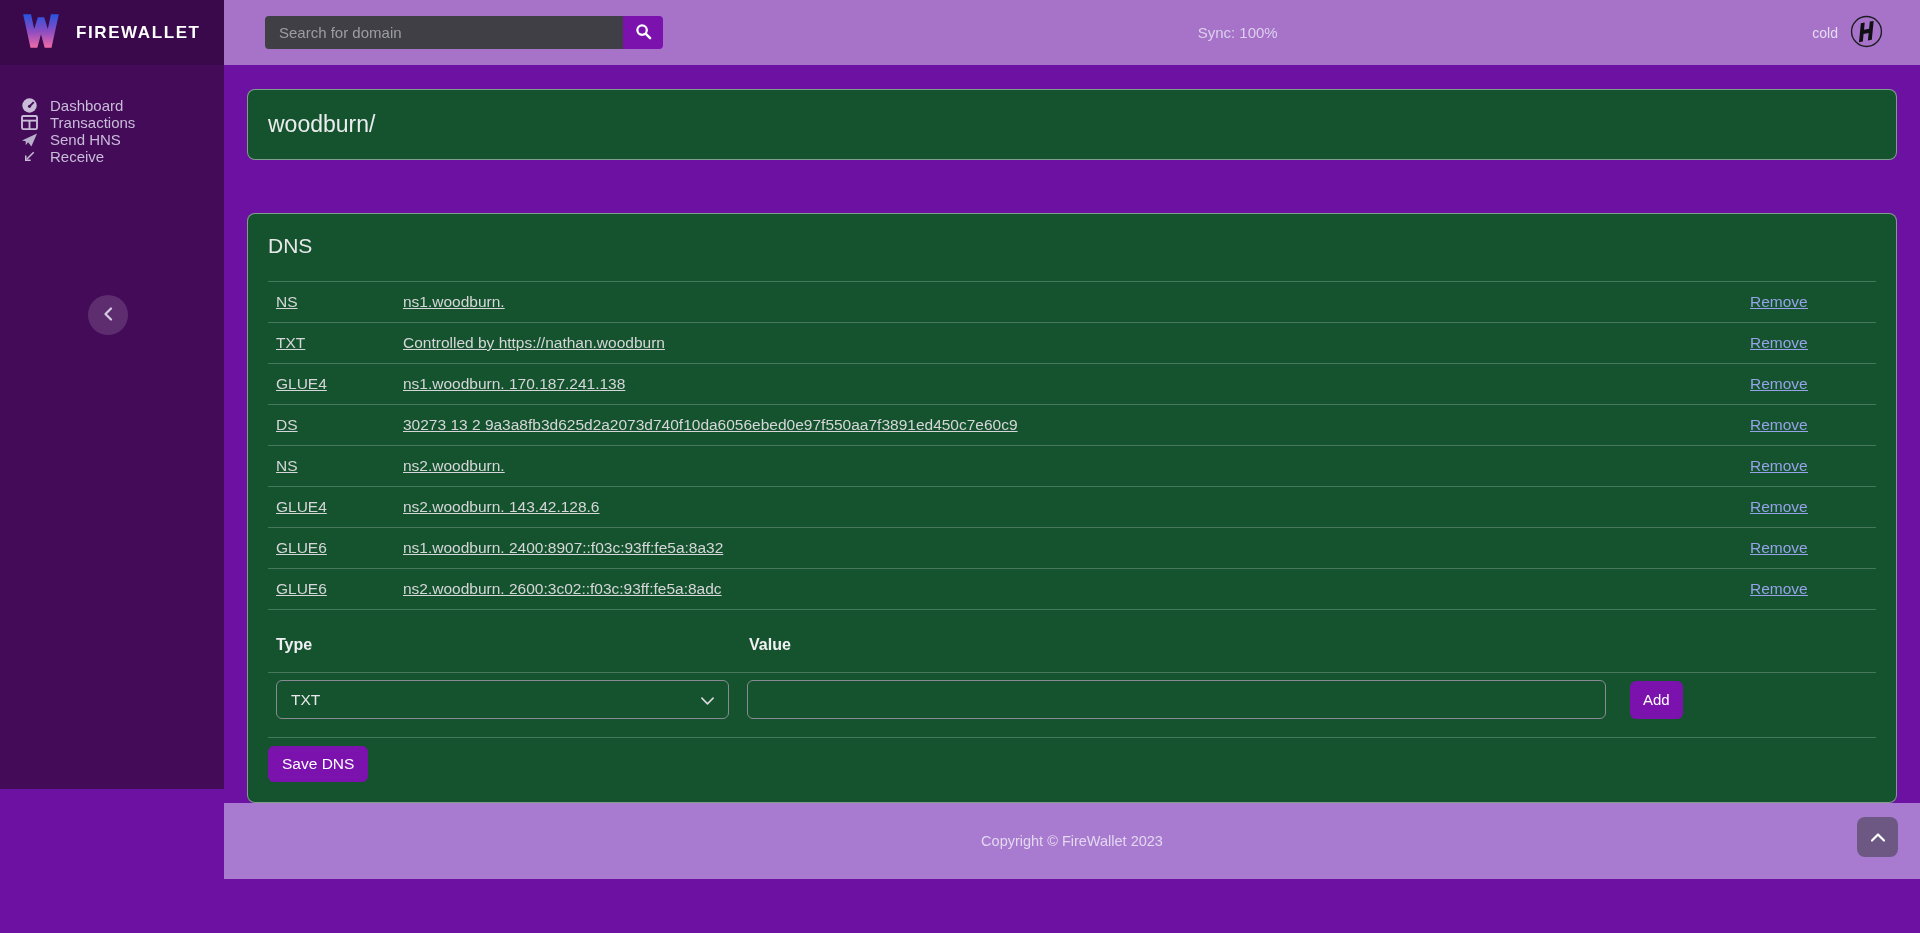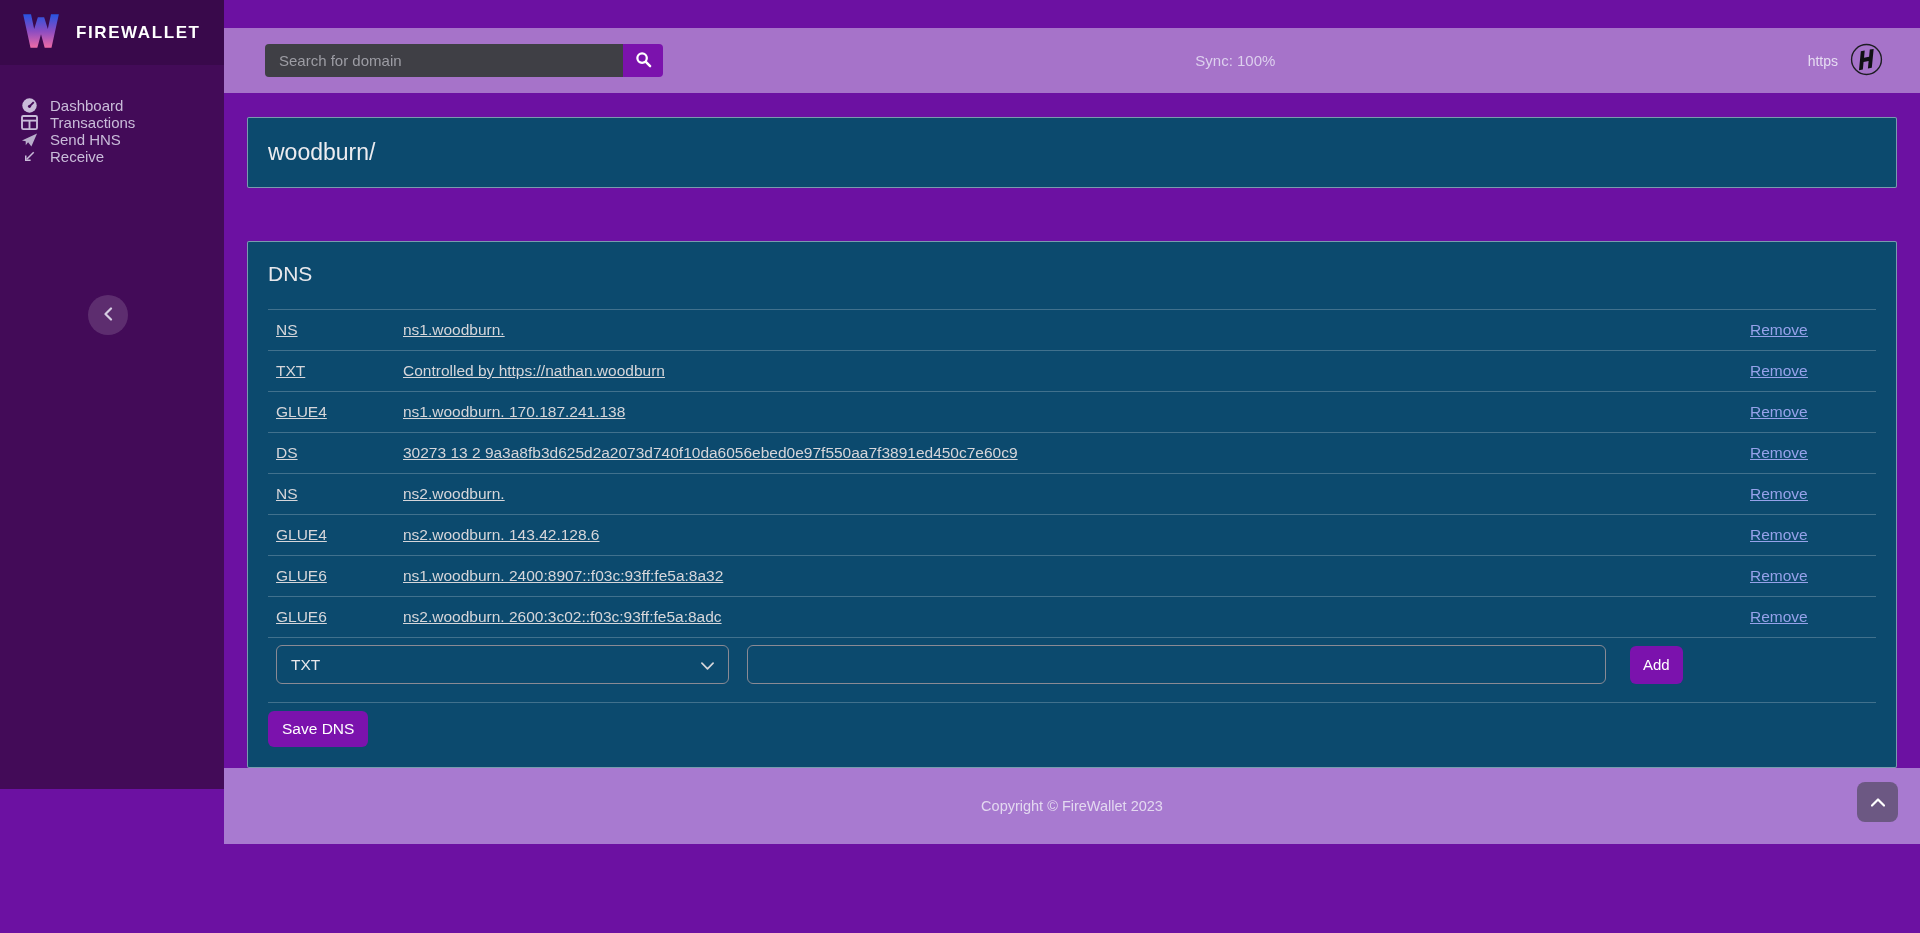--- a/index.html
+++ b/index.html
@@ -11,37 +11,37 @@
   .sidebar { width:224px; flex-shrink:0; background:#430b58; position:relative; z-index:3; }
   .logo-row { height:65px; display:flex; align-items:center; gap:14px; padding-left:20px; background:rgba(0,0,0,0.14); }
   .brand-name { color:#ffffff; font-weight:bold; font-size:17px; letter-spacing:1.6px; }
   .nav { margin-top:32px; display:flex; flex-direction:column; padding-left:20px; }
   .nav-item { display:flex; align-items:center; gap:11px; color:#c9bcd9; font-size:15px; cursor:pointer; }
   .nav-icon { width:19px; display:flex; justify-content:center; align-items:center; }
   .collapse-btn { position:absolute; top:295px; left:88px; width:40px; height:40px; border-radius:50%;
     background:rgba(255,255,255,0.14); display:flex; align-items:center; justify-content:center; cursor:pointer; border:none; }
 
   
-  .main { flex:1; display:flex; flex-direction:column; min-width:0;margin-top:28px; }
+  .main { flex:1; display:flex; flex-direction:column; min-width:0; }
 
   .topbar { height:65px; background:#a673c9; display:flex; align-items:center; padding:0 37px 0 41px; flex-shrink:0; }
   .search-group { display:flex; width:398px; height:33px; }
   .search-input { flex:1; background:#3f3f45; border:none; outline:none; color:#d8d8dc; font-size:15px;
     padding:0 14px; border-radius:4px 0 0 4px; }
   .search-input::placeholder { color:#9d9da4; }
   .search-btn { width:40px; background:#7b12ad; border:none; border-radius:0 4px 4px 0;
     display:flex; align-items:center; justify-content:center; cursor:pointer; }
   .sync { flex:1; text-align:center; color:#ddd0ee; font-size:15px; }
   .right-group { display:flex; align-items:center; gap:12px; }
   .cold-label { color:#e6dcf2; font-size:14px; }
   .hns-btn { background:none; border:none; cursor:pointer; display:flex; align-items:center; }
 
   .content { flex:1; background:#6c11a2; padding:24px 23px 0; }
 
-  .card { background:#0c4a6e; border:1px solid rgba(255,255,255,0.45); border-radius:2px; color:#e4e4e8; }
+  .card { background:#14532d; border:1px solid rgba(255,255,255,0.45); border-radius:8px; color:#e4e4e8; }
   .title-card { height:71px; display:flex; align-items:center; padding:0 20px; margin-bottom:53px;
     font-size:23px; color:#ececf0; }
   .dns-card { padding:20px; }
   .dns-title { font-size:21px; font-weight:normal; color:#e8e8ec; margin-bottom:23px; }
 
   table.dns-table { width:100%; border-collapse:collapse; font-size:15.5px; color:#d6d6da;text-decoration:underline; }
   .dns-table td { border-top:1px solid rgba(255,255,255,0.22); padding:10px 8px; line-height:20px; }
   .dns-table tr:last-child td { border-bottom:1px solid rgba(255,255,255,0.22); }
   td.cell-type { width:127px; }
   td.cell-remove { width:134px; }
@@ -146,21 +146,21 @@
           <span>
             <svg width="17" height="17" viewBox="0 0 18 18">
               <circle cx="7.5" cy="7.5" r="5" fill="none" stroke="#ffffff" stroke-width="2.4"></circle>
               <line x1="11.5" y1="11.5" x2="16" y2="16" stroke="#ffffff" stroke-width="2.6" stroke-linecap="round"></line>
             </svg>
           </span>
         </button>
       </div>
       <div class="sync">Sync: 100%</div>
       <div class="right-group">
-        <span class="cold-label">https</span>
+        <span class="cold-label">cold</span>
         <button class="hns-btn">
           <span>
             <svg width="33" height="33" viewBox="0 0 36 36">
               <circle cx="18" cy="18" r="16.3" fill="none" stroke="#1d1d22" stroke-width="1.5"></circle>
               <path d="M13.5 8 h4.3 l-2.1 7.6 h5.6 l2.1-7.6 h4.3 l-5.6 20 h-4.3 l2.2-8 h-5.6 l-2.2 8 H7.9 Z" fill="#101014" transform="rotate(-10 18 18)"></path>
             </svg>
           </span>
         </button>
       </div>
     </header>
@@ -235,20 +235,24 @@
   <tr>
     <td class="cell-type">GLUE6</td>
     <td class="cell-value">ns2.woodburn. 2600:3c02::f03c:93ff:fe5a:8adc</td>
     <td class="cell-remove">
       <a href="#" class="remove-link">Remove</a>
     </td>
   </tr>
 </tbody>
         </table>
 
+        <div class="form-head">
+          <span class="head-type">Type</span>
+          <span>Value</span>
+        </div>
 
         <div class="form-row">
           <div class="type-select">
             <span>TXT</span>
             <span>
               <svg width="13" height="8" viewBox="0 0 14 8">
                 <path d="M1 1 L7 7 L13 1" stroke="#d6d6da" stroke-width="1.8" fill="none" stroke-linecap="round" stroke-linejoin="round"></path>
               </svg>
             </span>
           </div>

